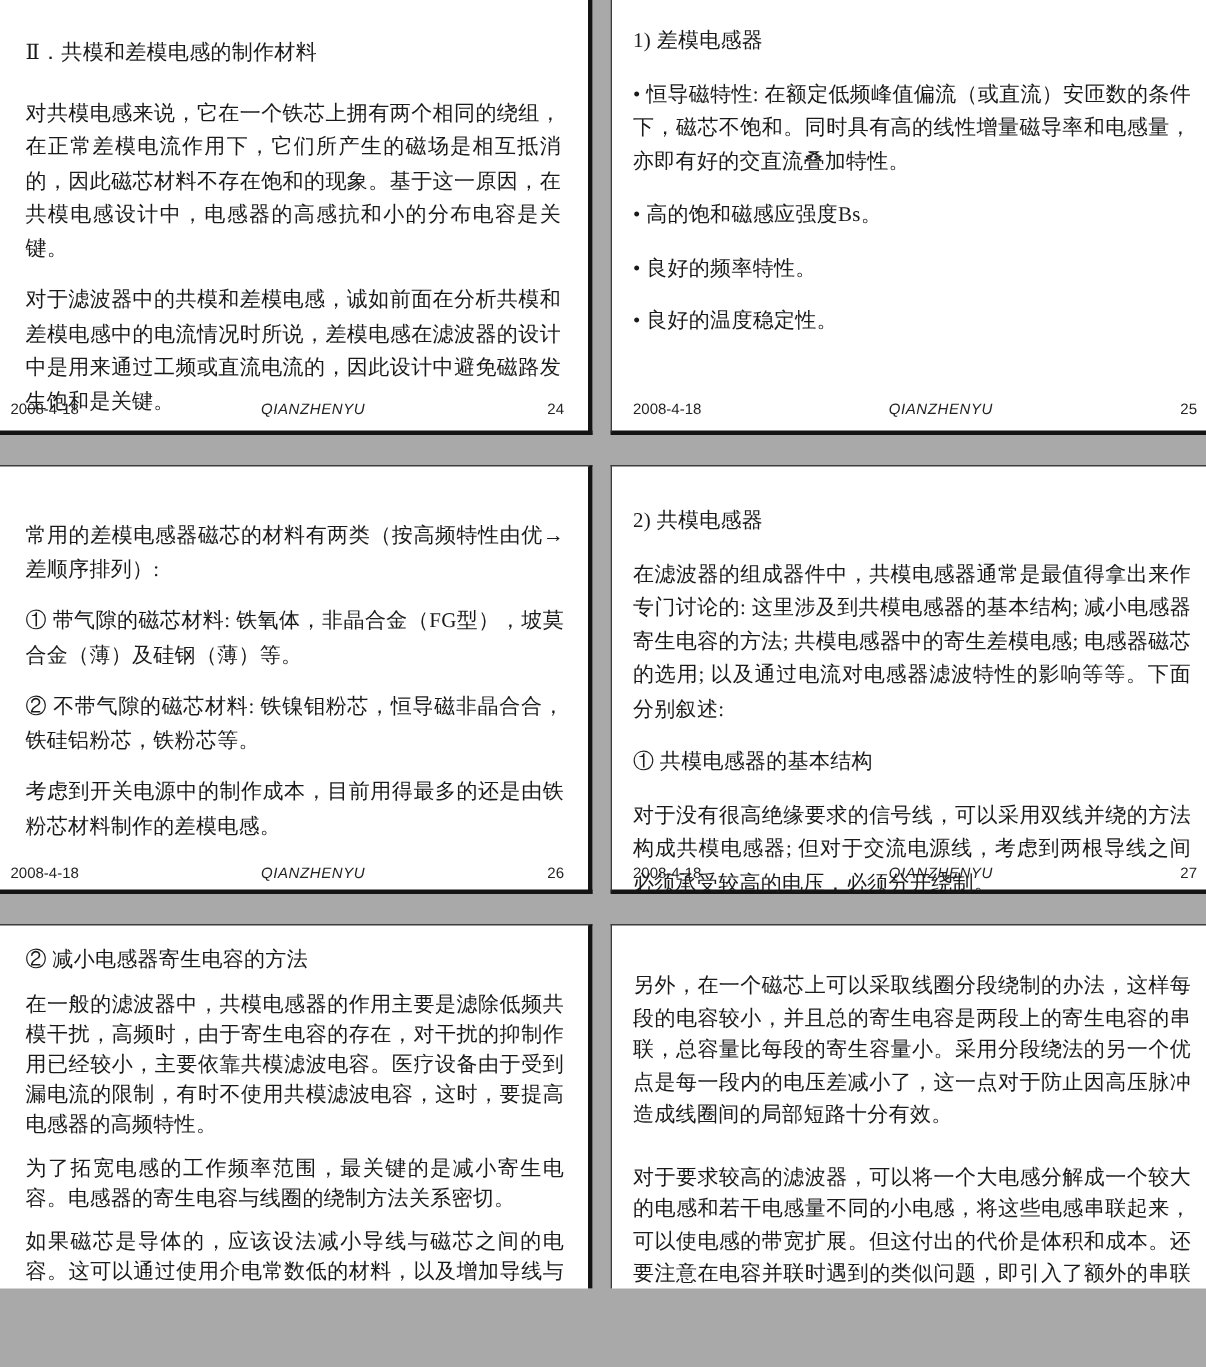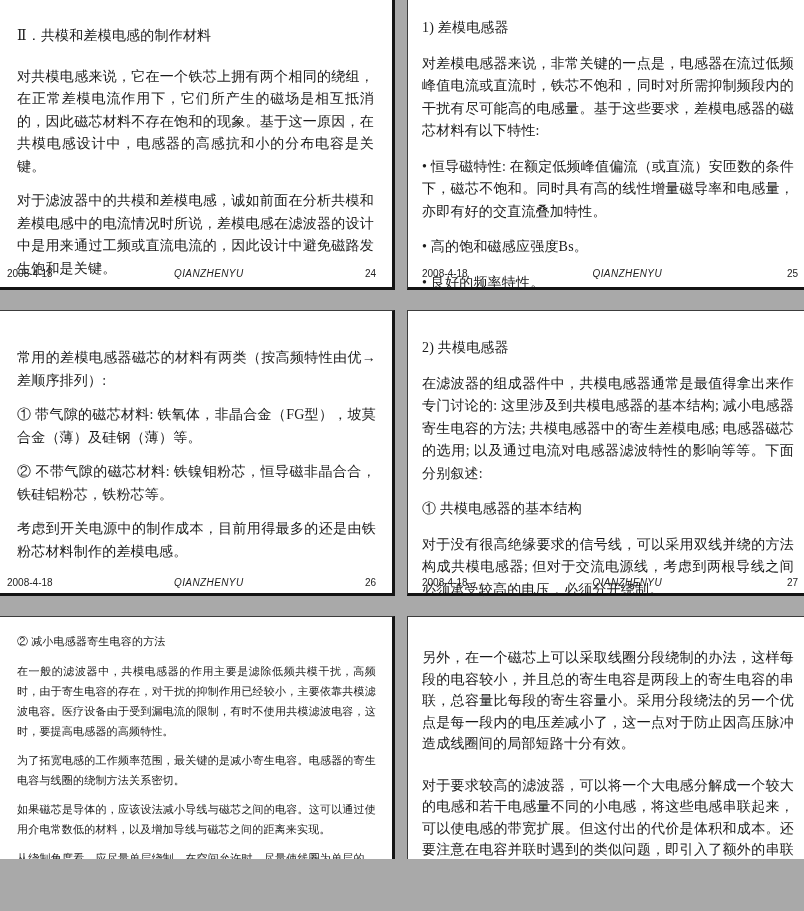--- a/index.html
+++ b/index.html
@@ -46,21 +46,21 @@
   .p2 .body { padding: 24px 20px 0 14px; }
   .p3 .body { padding: 36px 16px 0 24px; }
   .p4 .body { padding: 26px 20px 0 14px; }
   .p5 .body { padding: 14px 16px 0 24px; }
   .p6 .body { padding: 30px 20px 0 14px; }
 
   .p1 .body p.title { margin-bottom: 18px; }
   .p2 .body p.title { }
   .p2 .body p { margin-bottom: 13px; }
   .p4 .body p { margin-bottom: 13px; }
-  .p5 .body p { font-size: 11px; line-height: 20px; margin-bottom: 9px; }
+  .p5 .body p { font-size: 14px; line-height: 20px; margin-bottom: 9px; }
   .p5 .body p.title { margin-bottom: 10px; }
   .p6 .body p { line-height: 21.5px; margin-bottom: 20px; }
 
   .footer {
     position: absolute;
     left: 14px;
     right: 16px;
     display: flex;
     justify-content: space-between;
     align-items: center;
@@ -87,21 +87,20 @@
     <div class="footer">
       <span class="f-date">2008-4-18</span>
       <span class="f-author">QIANZHENYU</span>
       <span class="f-page">24</span>
     </div>
   </section>
 
   <section class="slide p2">
     <div class="body">
       <p class="title">1) 差模电感器</p>
-      <p>对差模电感器来说，非常关键的一点是，电感器在流过低频峰值电流或直流时，铁芯不饱和，同时对所需抑制频段内的干扰有尽可能高的电感量。基于这些要求，差模电感器的磁芯材料有以下特性:</p>
       <p>• 恒导磁特性: 在额定低频峰值偏流（或直流）安匝数的条件下，磁芯不饱和。同时具有高的线性增量磁导率和电感量，亦即有好的交直流叠加特性。</p>
       <p>• 高的饱和磁感应强度Bs。</p>
       <p>• 良好的频率特性。</p>
       <p>• 良好的温度稳定性。</p>
     </div>
     <div class="footer">
       <span class="f-date">2008-4-18</span>
       <span class="f-author">QIANZHENYU</span>
       <span class="f-page">25</span>
     </div>

